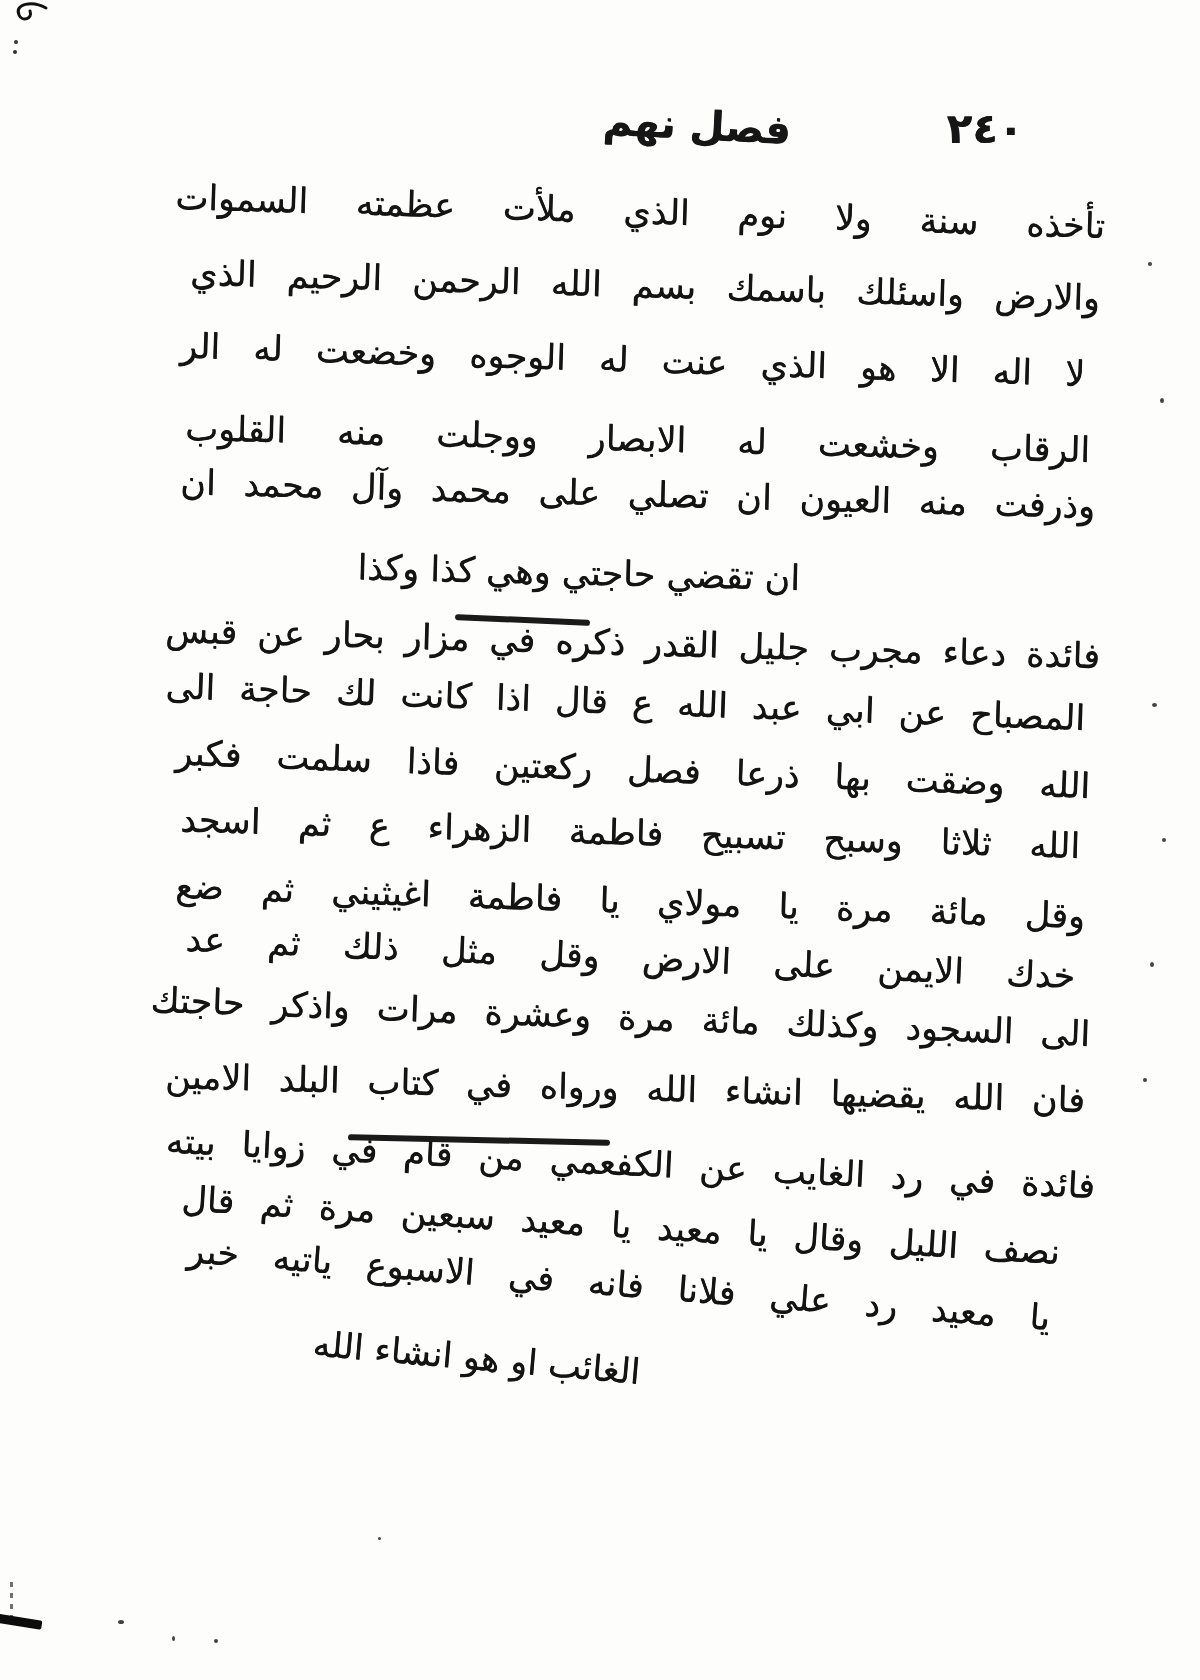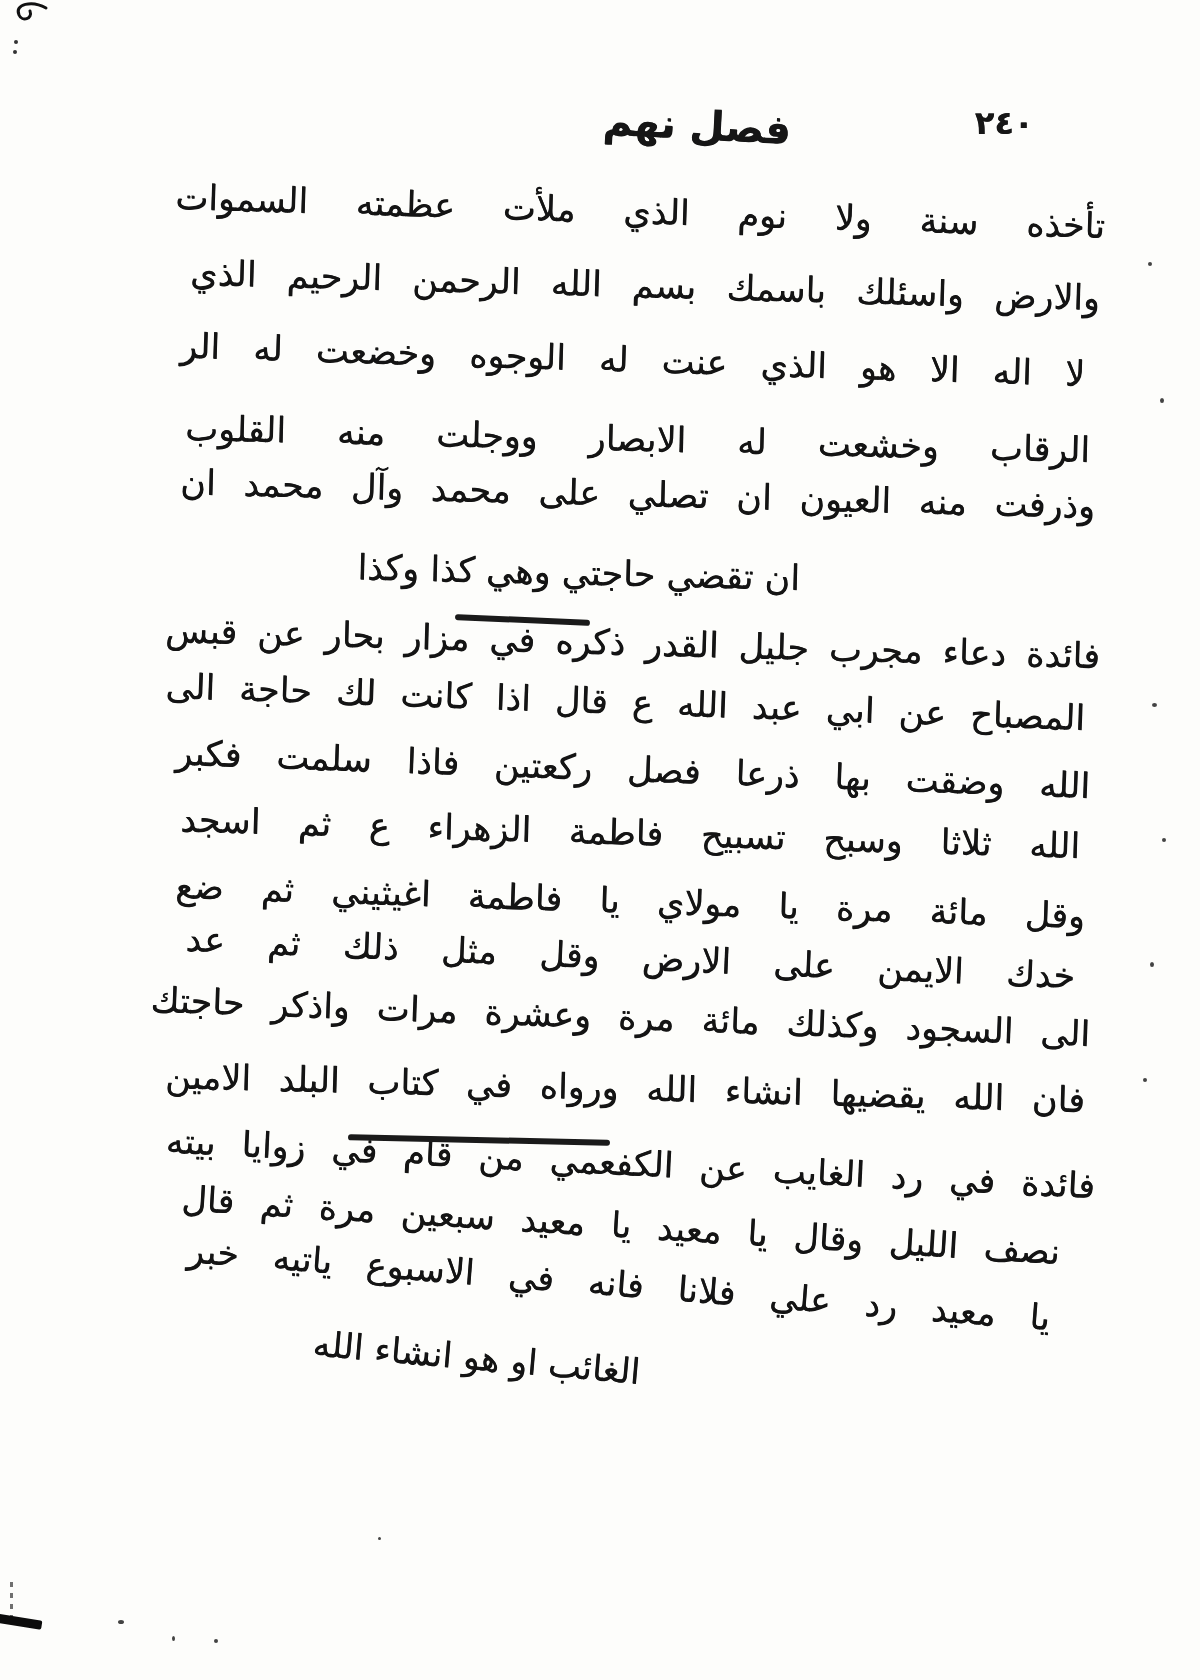--- a/index.html
+++ b/index.html
@@ -14,23 +14,23 @@
   }
   
   .header-title{
     position:absolute;top:98px;left:592px;width:210px;
     direction:rtl;text-align:center;
     font-size:40px;font-weight:bold;line-height:54px;
     transform:rotate(3deg);
     text-shadow:0.4px 0.4px 0 #161616;
   }
   .page-number{
-    position:absolute;top:104px;left:944px;width:120px;
+    position:absolute;top:104px;left:925px;width:120px;
     direction:rtl;text-align:center;
-    font-size:32px;font-weight:bold;letter-spacing:8px;
+    font-size:42px;font-weight:bold;letter-spacing:8px;
     text-shadow:0.4px 0.4px 0 #161616;
   }
   
   .line{
     position:absolute;
     direction:rtl;
     font-size:35px;line-height:52px;
     color:#141414;
     text-shadow:0.35px 0.35px 0 #141414;
     transform-origin:100% 50%;

